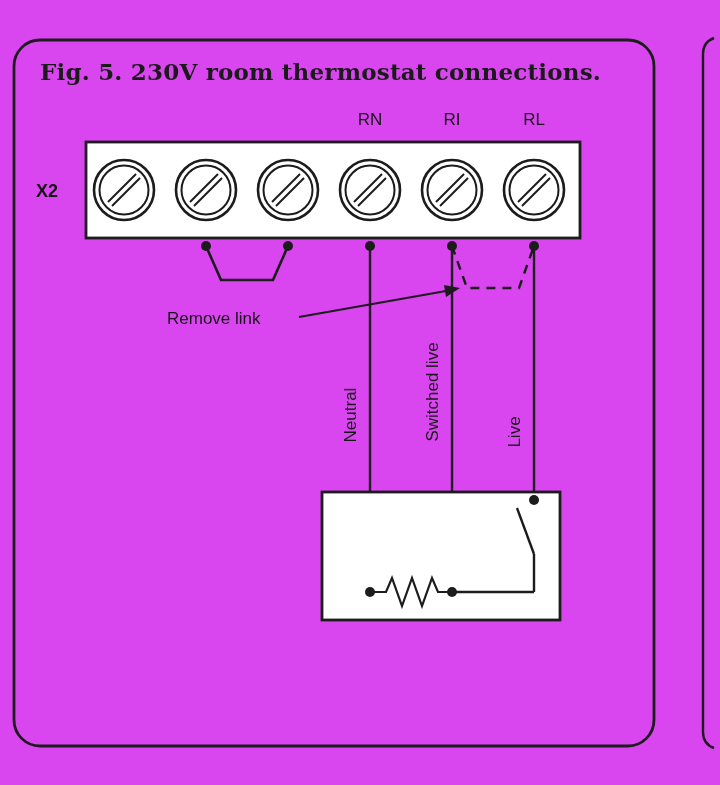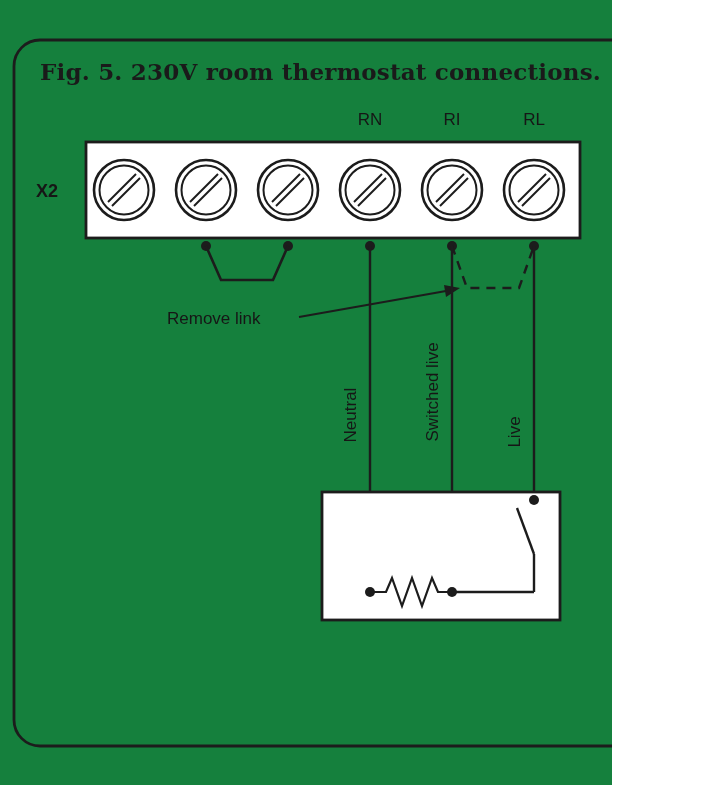--- a/index.html
+++ b/index.html
@@ -1,19 +1,19 @@
 <!DOCTYPE html>
 <html><head>
 <meta charset="utf-8">
 <style>
   html,body{margin:0;padding:0;background:#ffffff;}
   .page{
     position:relative;
-    width:612px;height:785px;
-    background:#15803d;
+    width:720px;height:785px;
+    background:#d946ef;
     overflow:hidden;
     font-family:"Liberation Sans", sans-serif;
   }
   svg text{
     font-family:"Liberation Sans", sans-serif;
     fill:#161616;
   }
   svg text.fig-title{
     font-family:"DejaVu Serif", serif;
     font-weight:bold;

